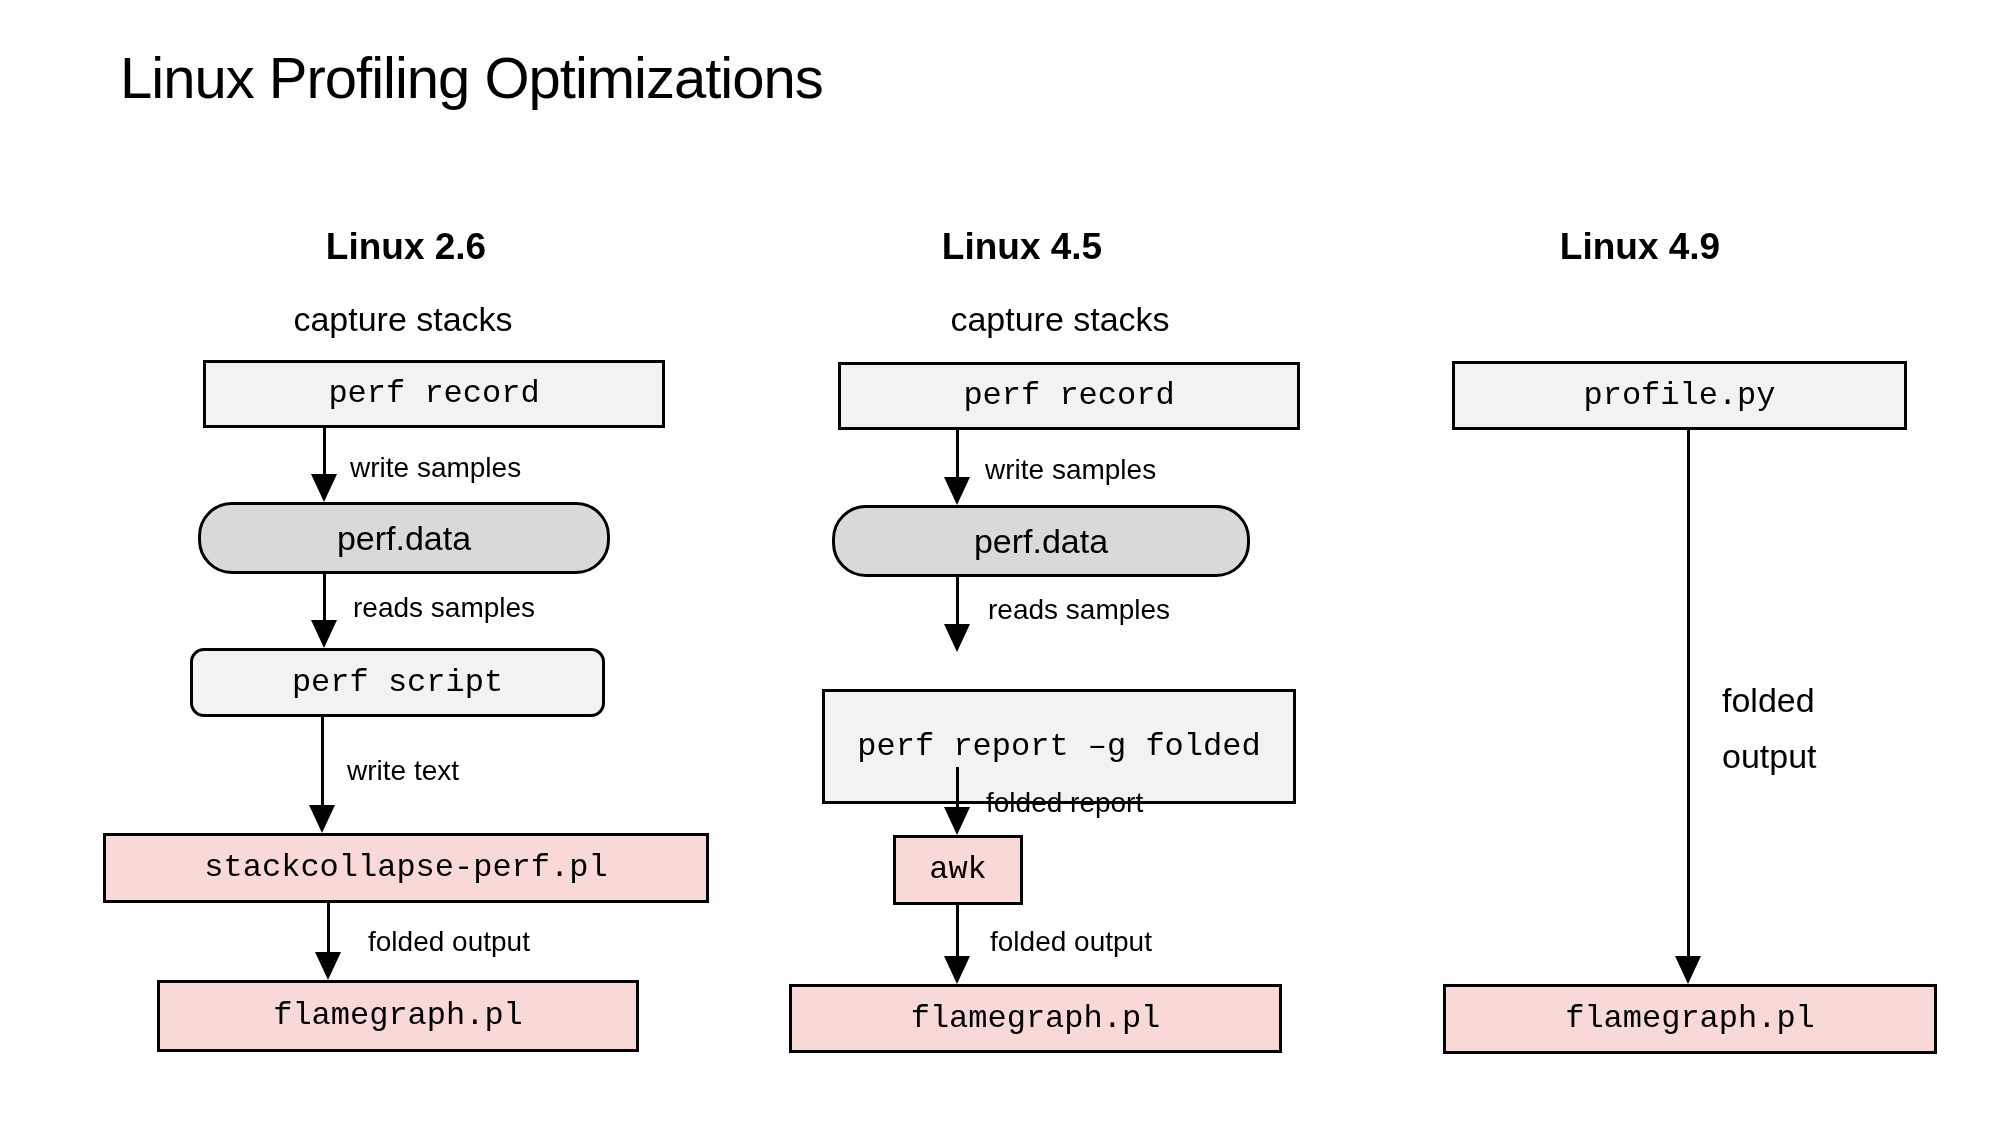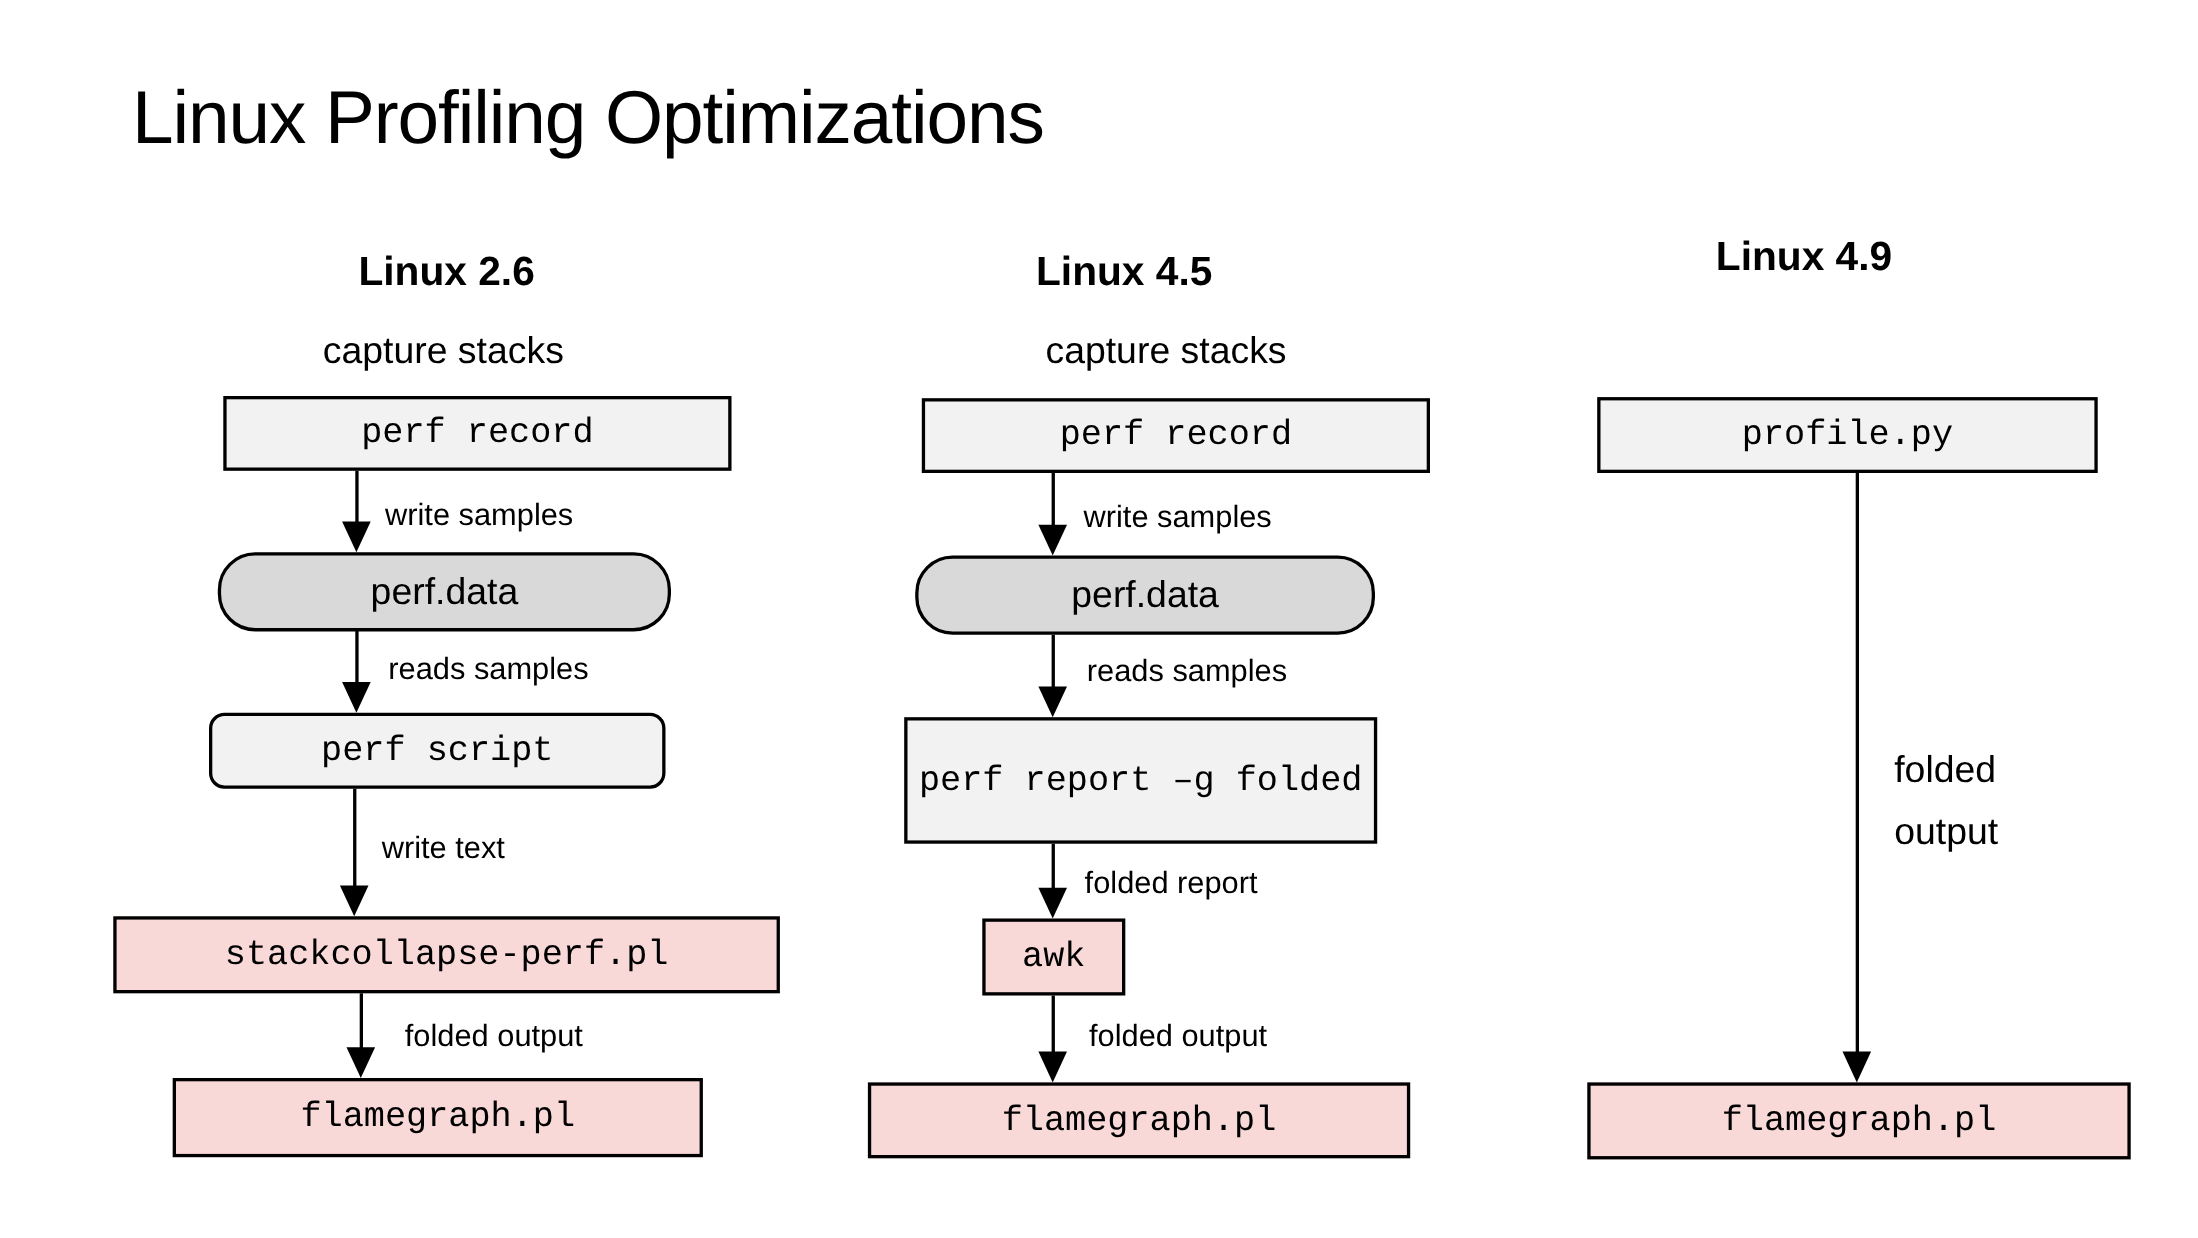--- a/index.html
+++ b/index.html
@@ -7,25 +7,24 @@
     width: 1998px; height: 1125px;
     background: var(--background, #ffffff);
     font-family: "Liberation Sans", sans-serif;
     color: var(--text, #000000);
   }
   #stage { position: relative; width: 1998px; height: 1125px; overflow: hidden; }
 
   .abs { position: absolute; }
 
   .slide-title {
-    font-size: 68px;
+    font-size: 58px;
     letter-spacing: -1px;
     color: var(--text, #000000);
     white-space: nowrap;
-    margin-top: 24px;
   }
 
   .col-header {
     width: 400px;
     text-align: center;
     font-size: 37px;
     font-weight: bold;
     white-space: nowrap;
   }
 
@@ -86,21 +85,21 @@
 </style>
 </head>
 <body>
 
 <div id="stage">
 
   <div class="abs slide-title" style="left:120px; top:44px;">Linux Profiling Optimizations</div>
 
   <div class="abs col-header" style="left:206px; top:226px;">Linux 2.6</div>
   <div class="abs col-header" style="left:822px; top:226px;">Linux 4.5</div>
-  <div class="abs col-header" style="left:1440px; top:212px;">Linux 4.9</div>
+  <div class="abs col-header" style="left:1440px; top:226px;">Linux 4.9</div>
 
   <div class="abs caption" style="left:203px; top:300px;">capture stacks</div>
   <div class="abs caption" style="left:860px; top:300px;">capture stacks</div>
 
   <div class="abs box box-cmd mono-label" style="left:203px; top:360px; width:462px; height:68px;">perf record</div>
 
   <div class="arrow" style="left:324px; top:428px; height:74px;">
     <div class="arrow-shaft"></div>
     <div class="arrow-head"></div>
   </div>
@@ -141,21 +140,21 @@
   <div class="abs sans-label edge-label" style="left:985px; top:450px;">write samples</div>
 
   <div class="abs box box-data sans-label" style="left:832px; top:505px; width:418px; height:72px; font-size:34px;">perf.data</div>
 
   <div class="arrow" style="left:957px; top:577px; height:75px;">
     <div class="arrow-shaft"></div>
     <div class="arrow-head"></div>
   </div>
   <div class="abs sans-label edge-label" style="left:988px; top:590px;">reads samples</div>
 
-  <div class="abs box box-cmd mono-label" style="left:822px; top:652px; width:430px; height:115px; padding:0 4px;">perf report –g folded</div>
+  <div class="abs box box-cmd mono-label" style="left:822px; top:689px; width:474px; height:115px; padding:0 4px;">perf report –g folded</div>
 
   <div class="arrow" style="left:957px; top:767px; height:68px;">
     <div class="arrow-shaft"></div>
     <div class="arrow-head"></div>
   </div>
   <div class="abs sans-label edge-label" style="left:986px; top:783px;">folded report</div>
 
   <div class="abs box box-script mono-label" style="left:893px; top:835px; width:130px; height:70px;">awk</div>
 
   <div class="arrow" style="left:957px; top:905px; height:79px;">

